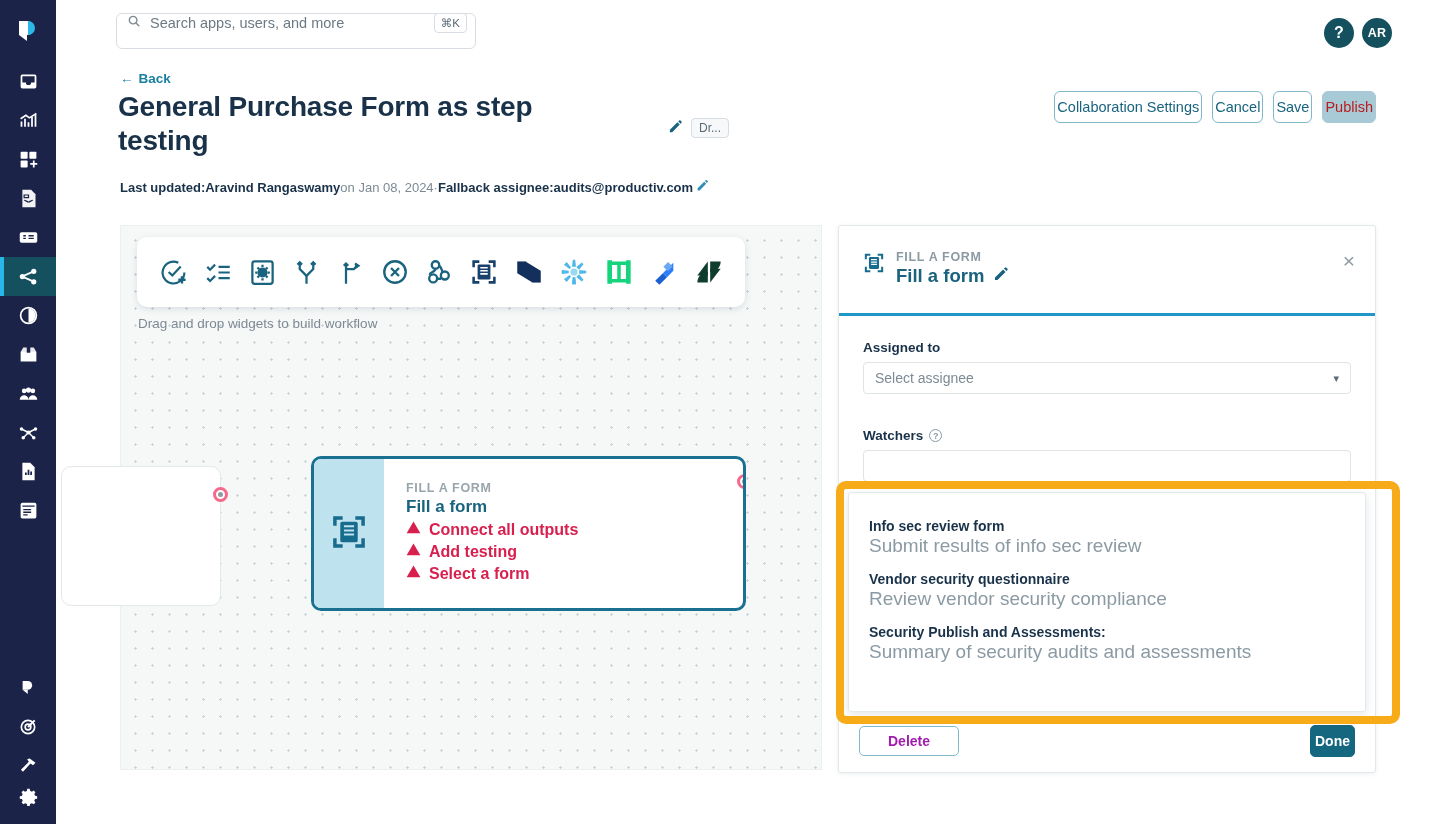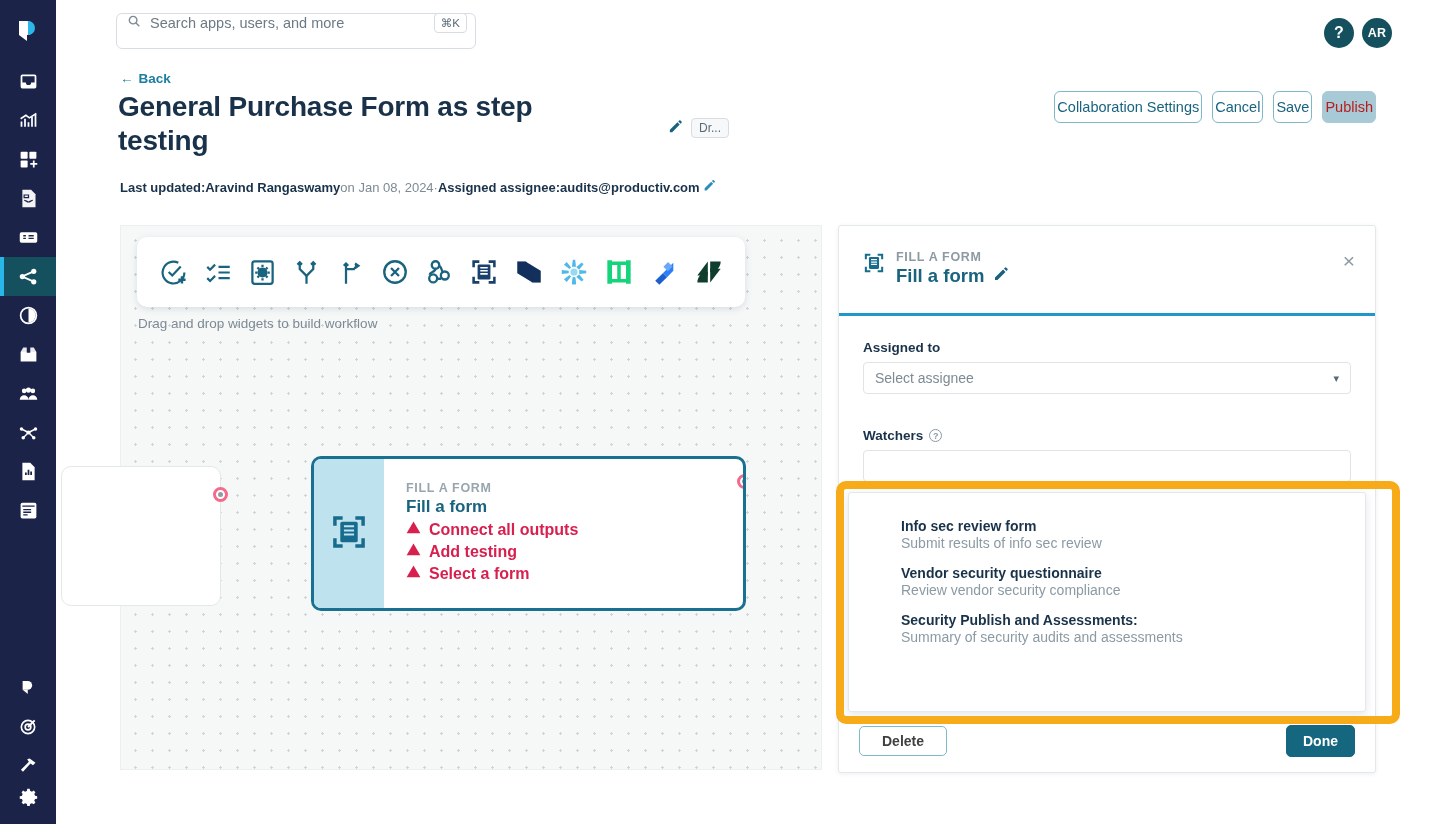--- a/index.html
+++ b/index.html
@@ -179,36 +179,36 @@
   #dd-search {
     height:30px; border:1px solid #e3e8ea; border-radius:4px;
     display:flex; align-items:center; padding:0 10px; gap:9px;
   }
   #dd-search input {
     flex:1 1 auto; border:none; outline:none; background:transparent;
     font-size:14px; color:#5a6a76; font-family:"Liberation Sans", sans-serif;
   }
   #dd-search input::placeholder { color:#8b9aa3; }
   #dd-list { margin-top:13px; }
-  .dd-option { padding:0 8px; margin-bottom:14px; cursor:pointer;margin-left:32px; }
+  .dd-option { padding:0 8px; margin-bottom:14px; cursor:pointer; }
   .dd-opt-title { font-size:14px; font-weight:bold; color:#19324a; }
-  .dd-opt-desc { font-size:14px; color:#8b9aa3; margin-top:1px; }
+  .dd-opt-desc { font-size:19px; color:#8b9aa3; margin-top:1px; }
 
   
   #panel-footer {
     position:absolute; left:0; right:0; bottom:0; height:62px;
     display:flex; align-items:center; justify-content:space-between;
     padding:0 20px;
   }
   .btn {
     border-radius:5px; font-size:14px; cursor:pointer;
     font-family:"Liberation Sans", sans-serif; font-weight:bold;
   }
-  .btn-outline { background:#fff; border:1px solid #7fb8c9; color:#404040; padding:6px 22px; }
-  .btn-solid { background:#15667f; border:1px solid #15667f; color:#fff; padding:7px 16px; }
+  .btn-outline { background:#fff; border:1px solid #7fb8c9; color:#a21caf; padding:6px 28px; }
+  .btn-solid { background:#15667f; border:1px solid #15667f; color:#fff; padding:7px 4px; }
 
   
   #header-actions { position:absolute; right:64px; top:91px; display:flex; gap:10px; }
   .hbtn {
     border:1px solid #7fb8c9; background:#fff; color:#19637f;
     border-radius:6px; font-size:14.5px; padding:7px 2px; cursor:pointer;
     font-family:"Liberation Sans", sans-serif; font-weight:normal;
     white-space:nowrap;
   }
   .hbtn.disabled {
@@ -373,21 +373,21 @@
       </svg>
   </span>
   <span id="status-badge">Dr...</span>
 </div>
 
 <div id="meta-line">
   <span class="meta-strong">Last updated:</span>
   <span class="meta-strong">Aravind Rangaswamy</span>
   <span>on Jan 08, 2024</span>
   <span>·</span>
-  <span class="meta-strong">Assigned assignee:</span>
+  <span class="meta-strong">Fallback assignee:</span>
   <span class="meta-strong">audits@productiv.com</span>
   <span style="margin-left:3px;">
     <svg width="13" height="13" viewBox="0 0 24 24" fill="#2e8fb5">
         <path d="M3 17.3 15.1 5.2l3.7 3.7L6.7 21H3zM16.4 3.9l1.4-1.4a1.6 1.6 0 0 1 2.3 0l1.4 1.4a1.6 1.6 0 0 1 0 2.3l-1.4 1.4z"></path>
       </svg>
   </span>
 </div>
 
 <div id="header-actions">
   <button class="hbtn">Collaboration Settings</button>

